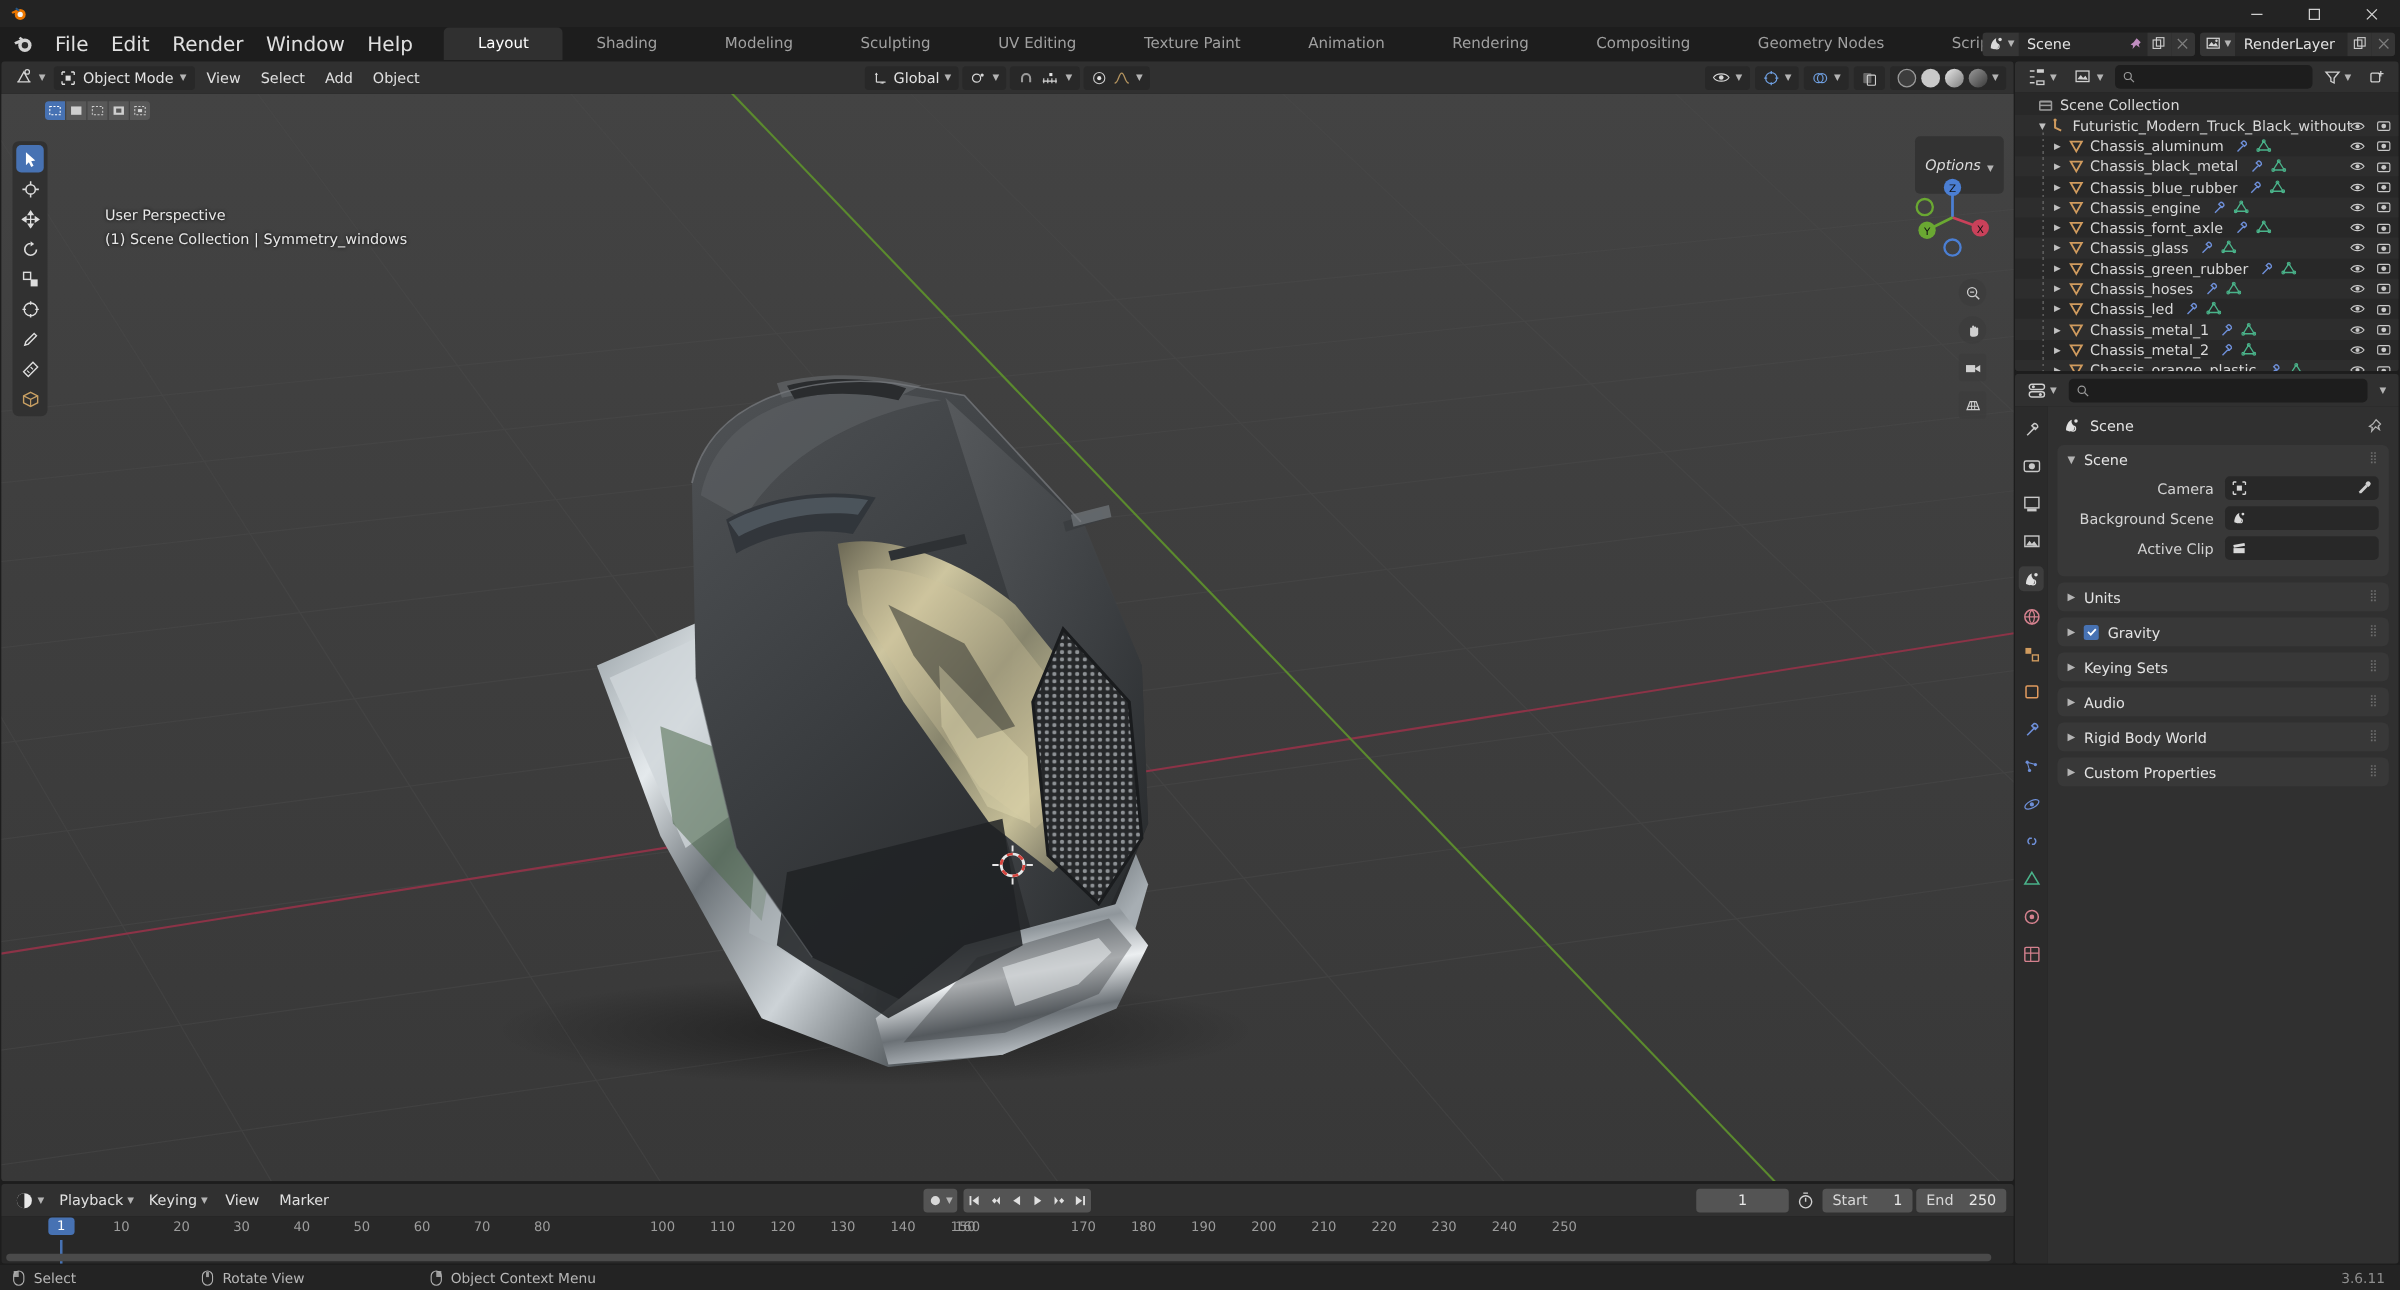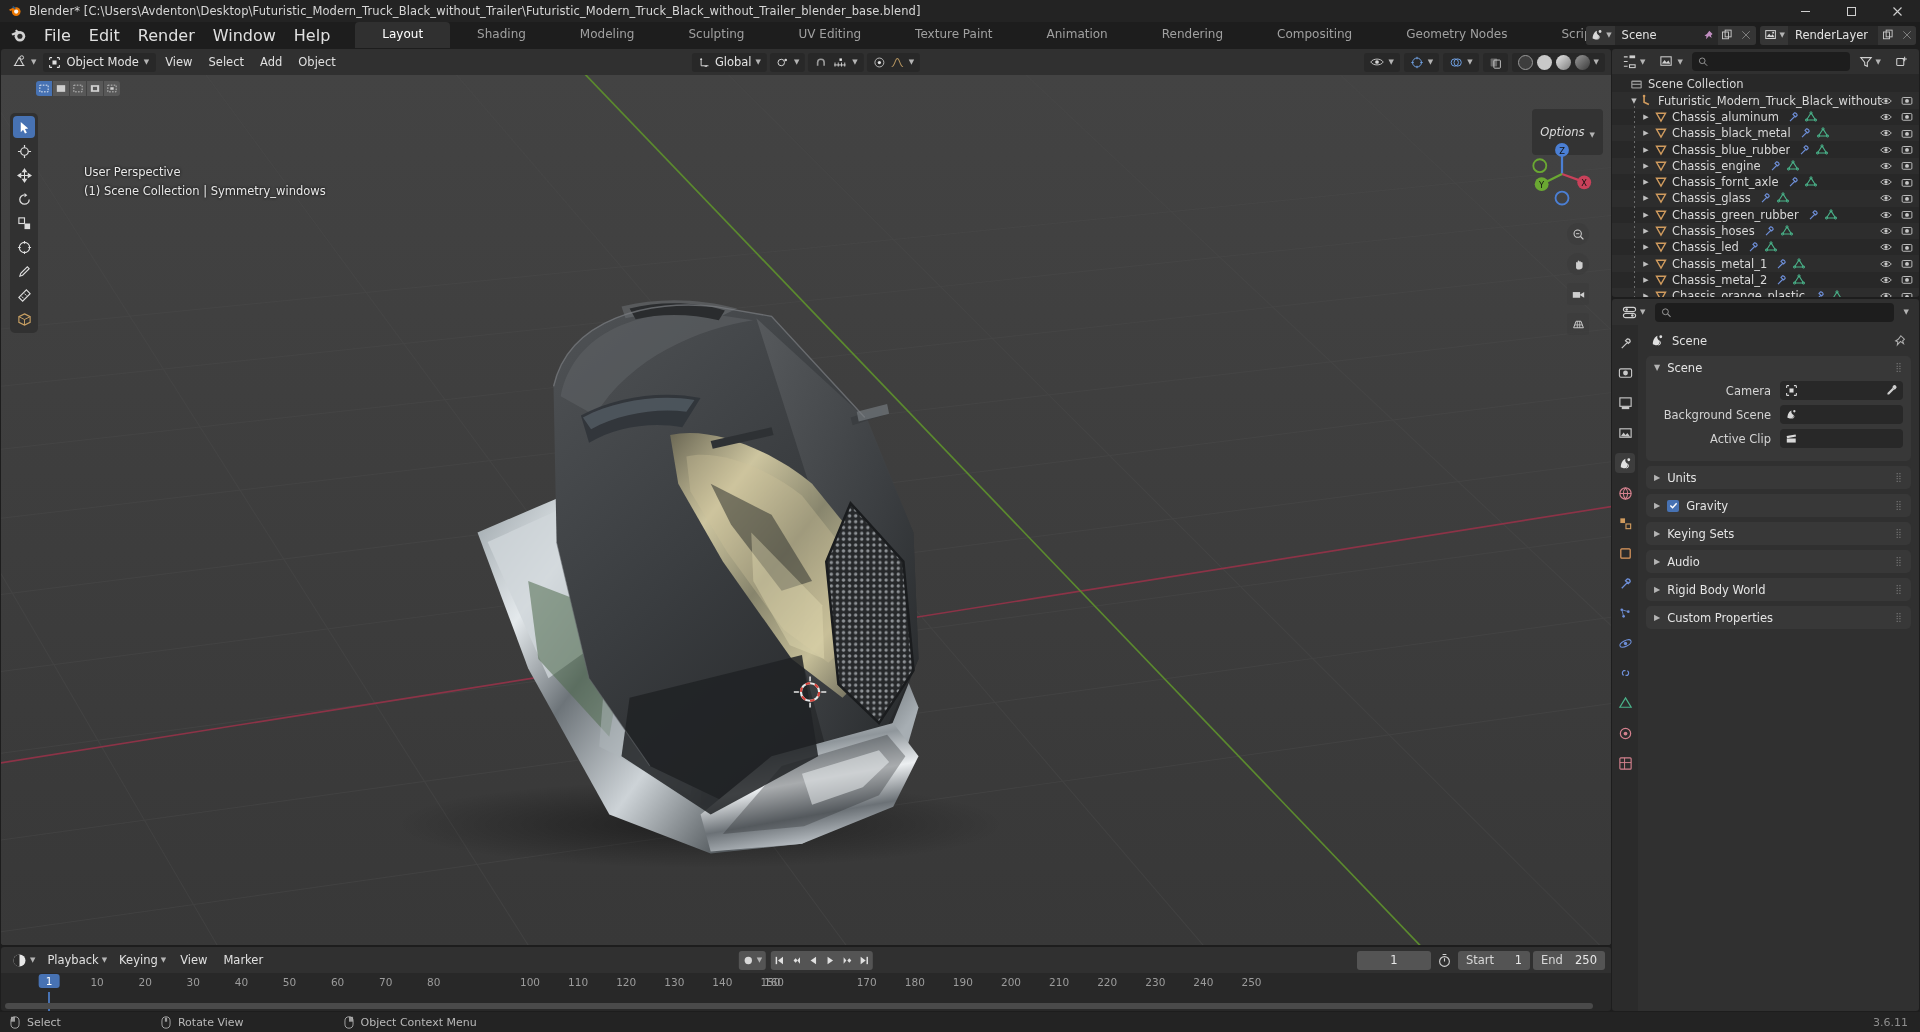--- a/index.html
+++ b/index.html
@@ -187,21 +187,20 @@
 
 <div class="app">
 
   <div class="titlebar">
     <svg class="tlogo" viewBox="0 0 24 24">
       <circle cx="14" cy="13" r="7.5" fill="#ea7600"></circle>
       <circle cx="14" cy="13" r="3.6" fill="#f5f5f5"></circle>
       <path d="M2 9.5 L11 5.5 L13 9 L3.5 12 Z" fill="#ea7600"></path>
       <path d="M9 3.5 L13.5 7 L11.5 9 L7 5.5 Z" fill="#265787"></path>
     </svg>
-    <div class="ttext">Blender* [C:\Users\Avdenton\Desktop\Futuristic_Modern_Truck_Black_without_Trailer\Futuristic_Modern_Truck_Black_without_Trailer_blender_base.blend]</div>
     <div class="winbtns">
       <div class="winbtn">
         <svg width="11" height="11" viewBox="0 0 11 11">
             <rect x="1" y="5" width="9" height="1" fill="#cfcfcf"></rect>
           </svg>
       </div>
       <div class="winbtn">
         <svg width="11" height="11" viewBox="0 0 11 11">
             <rect x="1.5" y="1.5" width="8" height="8" fill="none" stroke="#cfcfcf" stroke-width="1"></rect>
           </svg>

